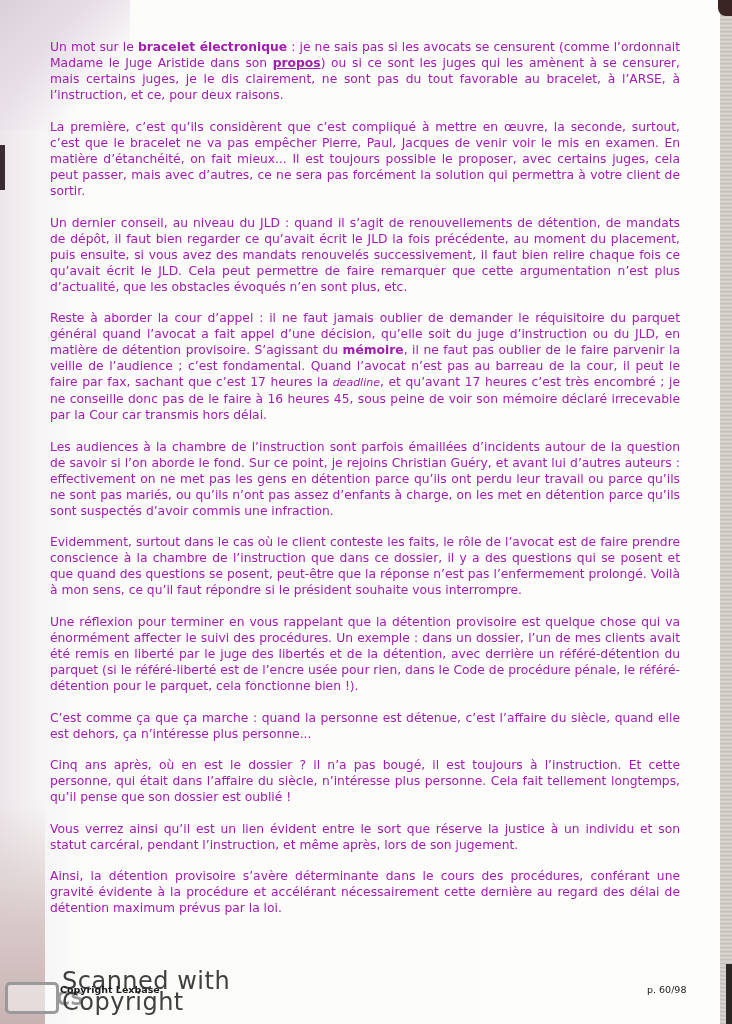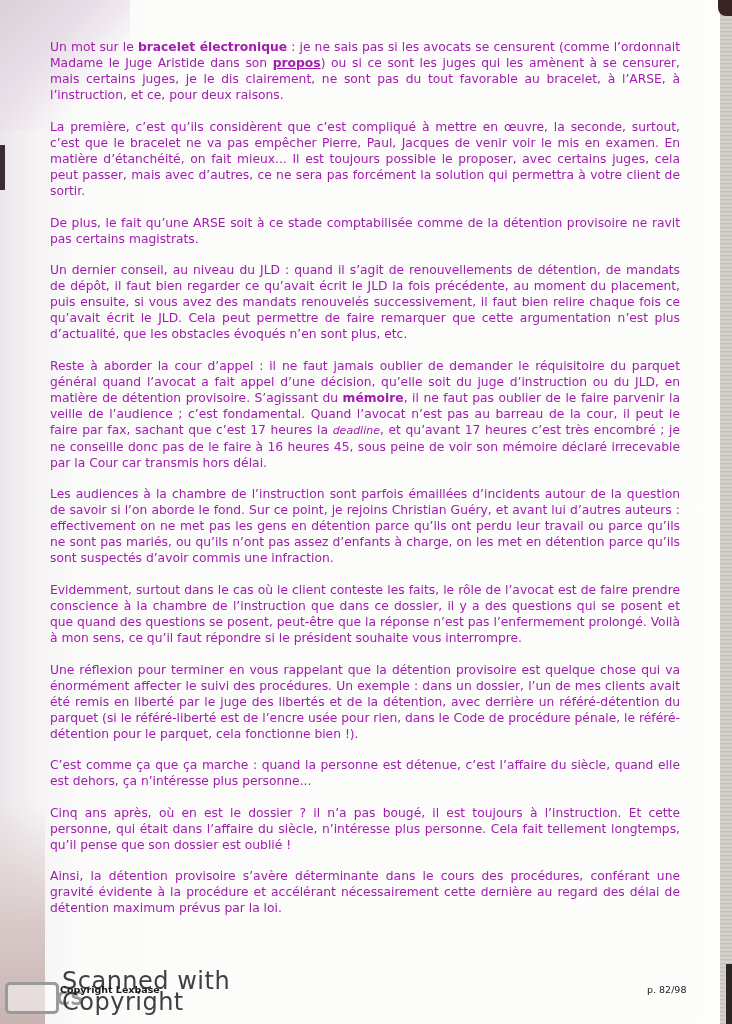--- a/index.html
+++ b/index.html
@@ -68,31 +68,31 @@
 <div class="corner-tl"></div>
 <div class="corner-bl"></div>
 <div class="left-mark"></div>
 <div class="right-edge"></div>
 <div class="right-edge-top"></div>
 <div class="right-edge-bottom"></div>
 
 <div class="content" id="doc-body">
     <p><span>Un mot sur le </span><b>bracelet électronique</b><span> : je ne sais pas si les avocats se censurent (comme l’ordonnait Madame le Juge Aristide dans son </span><u>propos</u><span>) ou si ce sont les juges qui les amènent à se censurer, mais certains juges, je le dis clairement, ne sont pas du tout favorable au bracelet, à l’ARSE, à l’instruction, et ce, pour deux raisons.</span></p>
     <p><span>La première, c’est qu’ils considèrent que c’est compliqué à mettre en œuvre, la seconde, surtout, c’est que le bracelet ne va pas empêcher Pierre, Paul, Jacques de venir voir le mis en examen. En matière d’étanchéité, on fait mieux... Il est toujours possible le proposer, avec certains juges, cela peut passer, mais avec d’autres, ce ne sera pas forcément la solution qui permettra à votre client de sortir.</span></p>
-    <p><span>De plus, le fait qu’une ARSE soit à ce stade comptabilisée comme de la détention provisoire ne ravit pas certains magistrats.</span></p>
     <p><span>Un dernier conseil, au niveau du JLD : quand il s’agit de renouvellements de détention, de mandats de dépôt, il faut bien regarder ce qu’avait écrit le JLD la fois précédente, au moment du placement, puis ensuite, si vous avez des mandats renouvelés successivement, il faut bien relire chaque fois ce qu’avait écrit le JLD. Cela peut permettre de faire remarquer que cette argumentation n’est plus d’actualité, que les obstacles évoqués n’en sont plus, etc.</span></p>
     <p><span>Reste à aborder la cour d’appel : il ne faut jamais oublier de demander le réquisitoire du parquet général quand l’avocat a fait appel d’une décision, qu’elle soit du juge d’instruction ou du JLD, en matière de détention provisoire. S’agissant du </span><b>mémoire</b><span>, il ne faut pas oublier de le faire parvenir la veille de l’audience ; c’est fondamental. Quand l’avocat n’est pas au barreau de la cour, il peut le faire par fax, sachant que c’est 17 heures la </span><i>deadline</i><span>, et qu’avant 17 heures c’est très encombré ; je ne conseille donc pas de le faire à 16 heures 45, sous peine de voir son mémoire déclaré irrecevable par la Cour car transmis hors délai.</span></p>
     <p><span>Les audiences à la chambre de l’instruction sont parfois émaillées d’incidents autour de la question de savoir si l’on aborde le fond. Sur ce point, je rejoins Christian Guéry, et avant lui d’autres auteurs : effectivement on ne met pas les gens en détention parce qu’ils ont perdu leur travail ou parce qu’ils ne sont pas mariés, ou qu’ils n’ont pas assez d’enfants à charge, on les met en détention parce qu’ils sont suspectés d’avoir commis une infraction.</span></p>
     <p><span>Evidemment, surtout dans le cas où le client conteste les faits, le rôle de l’avocat est de faire prendre conscience à la chambre de l’instruction que dans ce dossier, il y a des questions qui se posent et que quand des questions se posent, peut-être que la réponse n’est pas l’enfermement prolongé. Voilà à mon sens, ce qu’il faut répondre si le président souhaite vous interrompre.</span></p>
     <p><span>Une réflexion pour terminer en vous rappelant que la détention provisoire est quelque chose qui va énormément affecter le suivi des procédures. Un exemple : dans un dossier, l’un de mes clients avait été remis en liberté par le juge des libertés et de la détention, avec derrière un référé-détention du parquet (si le référé-liberté est de l’encre usée pour rien, dans le Code de procédure pénale, le référé-détention pour le parquet, cela fonctionne bien !).</span></p>
     <p><span>C’est comme ça que ça marche : quand la personne est détenue, c’est l’affaire du siècle, quand elle est dehors, ça n’intéresse plus personne...</span></p>
     <p><span>Cinq ans après, où en est le dossier ? il n’a pas bougé, il est toujours à l’instruction. Et cette personne, qui était dans l’affaire du siècle, n’intéresse plus personne. Cela fait tellement longtemps, qu’il pense que son dossier est oublié !</span></p>
+    <p><span>Vous verrez ainsi qu’il est un lien évident entre le sort que réserve la justice à un individu et son statut carcéral, pendant l’instruction, et même après, lors de son jugement.</span></p>
     <p><span>Ainsi, la détention provisoire s’avère déterminante dans le cours des procédures, conférant une gravité évidente à la procédure et accélérant nécessairement cette dernière au regard des délai de détention maximum prévus par la loi.</span></p>
   </div>
 
 <div class="wm-logo">CS</div>
 <div class="wm-text">
   <div>Scanned with</div>
   <div>Copyright</div>
 </div>
 
 <div class="footer-left">Copyright Lexbase</div>
-<div class="footer-right">p. 82/98</div>
+<div class="footer-right">p. 60/98</div>
 
 </body></html>

